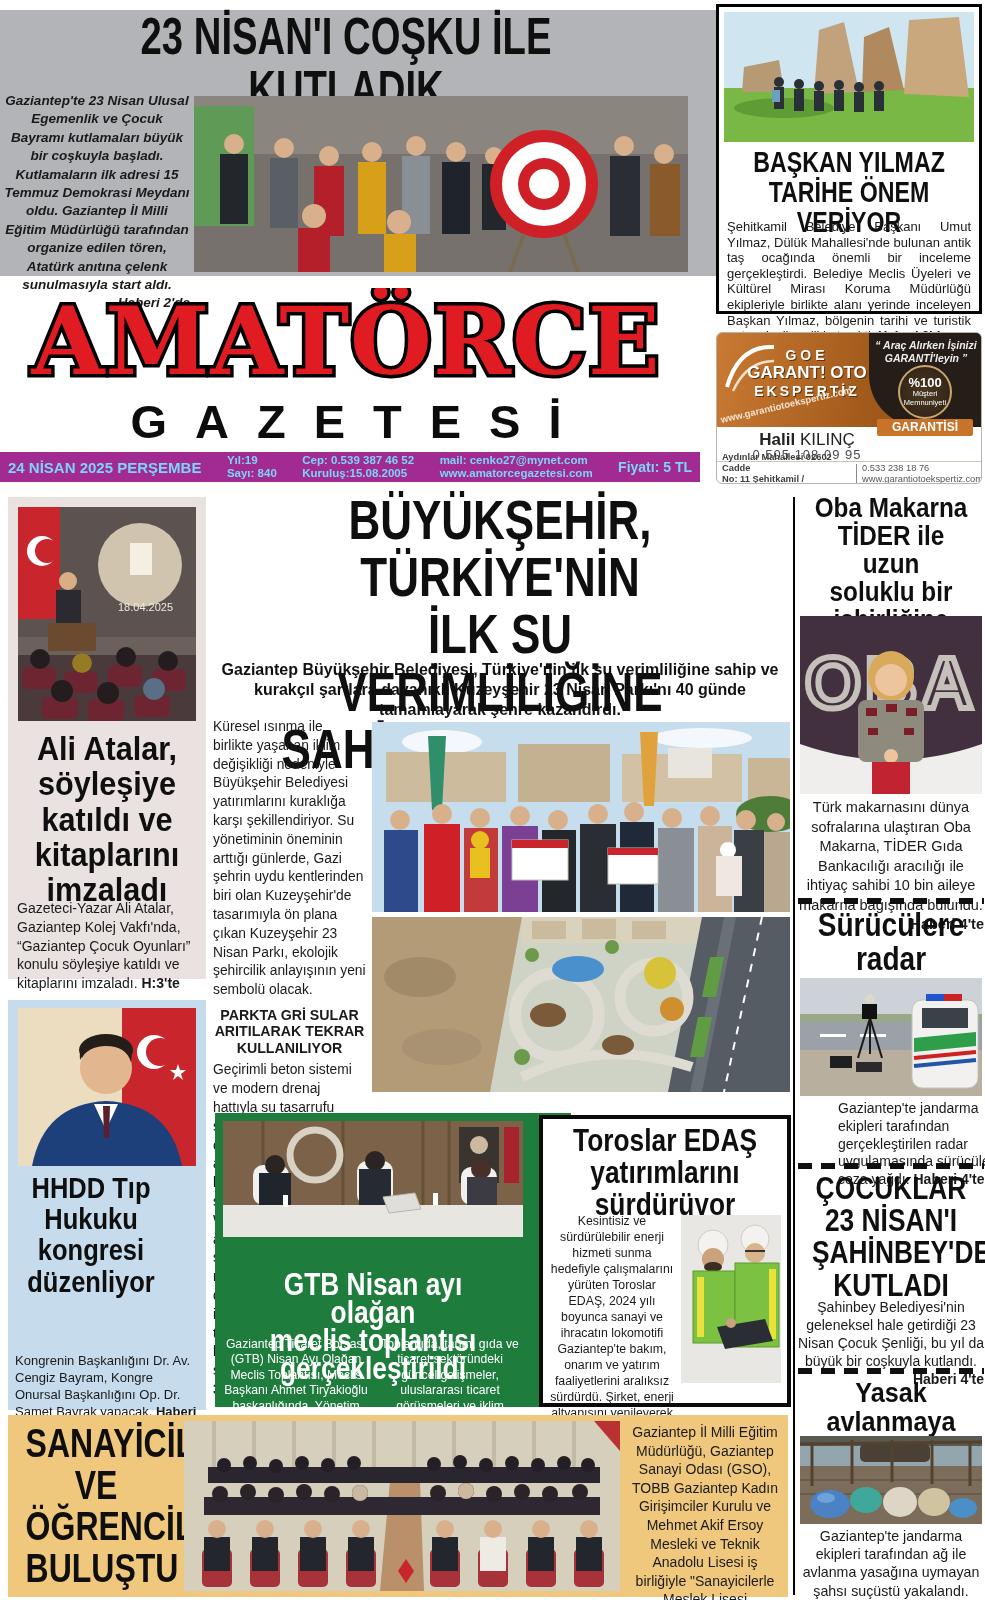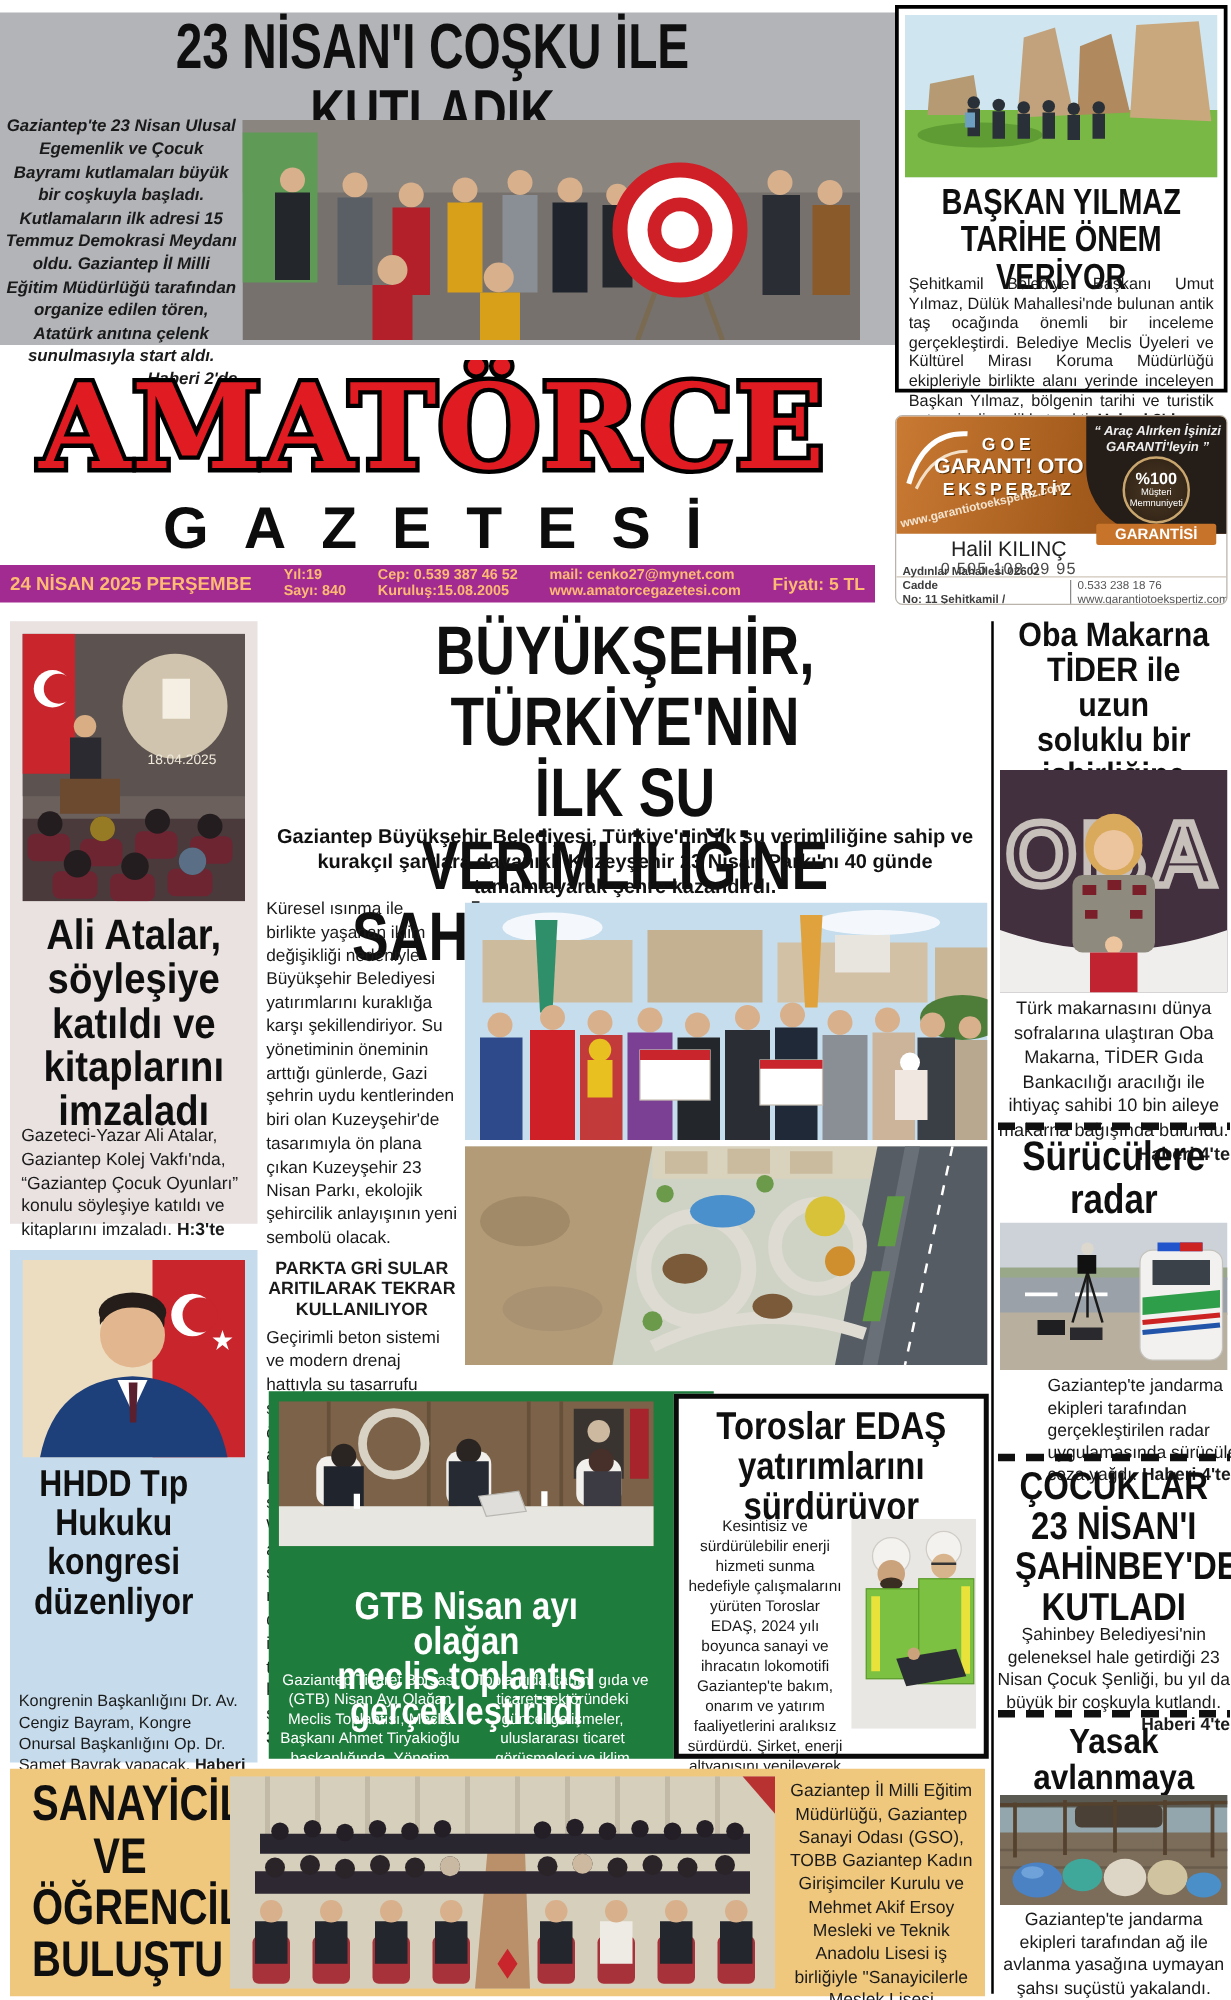--- a/index.html
+++ b/index.html
@@ -18,21 +18,21 @@
   .dash{height:6px;background:repeating-linear-gradient(90deg,#101010 0 14px,transparent 14px 23px);}
   .photo{display:block;}
   .pre{white-space:pre-line;}
   
   .tl-box{left:0;top:10px;width:816px;height:266px;background:#b2b4b8;}
   .tl-hl{left:0;top:0;width:692px;font-size:51px;}
   .tl-body{left:4px;top:82px;width:186px;font-size:13.5px;line-height:18.4px;font-style:italic;font-weight:700;text-align:center;}
   
   .mast-sub{left:6px;top:394px;width:680px;font-size:47px;font-weight:800;letter-spacing:28px;text-indent:28px;text-align:center;color:#0c0c0c;}
   .infobar{left:0;top:452px;width:700px;height:30px;display:flex;align-items:center;justify-content:space-between;
-           padding:0 8px;box-sizing:border-box;color:#fdba74;}
+           padding:0 8px;box-sizing:border-box;color:#7dd3fc;}
   .info-sm{font-size:11.5px;line-height:13px;font-weight:700;}
   
   .tr-box{left:716px;top:4px;width:266px;height:310px;background:#fff;border:3px solid #000;box-sizing:border-box;}
   .tr-hl{left:0;top:140px;width:260px;font-size:29px;}
   .tr-body{left:8px;top:212px;width:244px;font-size:13px;line-height:15.6px;text-align:justify;}
   
   .ad-box{left:716px;top:332px;width:266px;height:152px;border:1px solid #b9b3ab;border-radius:6px;box-sizing:border-box;overflow:hidden;background:#fff;}
   .ad-orange{left:0;top:0;width:266px;height:94px;background:linear-gradient(100deg,#c97a33,#a35b1c 55%,#8a4a14);}
   .ad-dark{left:152px;top:0;width:114px;height:94px;background:#241d18;border-bottom-left-radius:52px;}
   .ad-logo{left:30px;top:14px;width:120px;text-align:center;color:#fff;text-shadow:1px 1px 0 #5a3208;}
@@ -195,21 +195,21 @@
     <div class="abs pre" style="left:2px;top:66px;transform:rotate(-13deg);font-size:9.5px;color:#f2e3cf;font-weight:700;">www.garantiotoekspertiz.com</div>
     <div class="abs pre" style="left:156px;top:6px;width:106px;font-size:10.5px;line-height:12.5px;font-style:italic;font-weight:700;color:#eeeeee;text-align:center;">“ Araç Alırken İşinizi
 GARANTİ'leyin ”</div>
     <div class="abs ad-badge">
       <div style="font-size:13px;font-weight:800;margin-top:8px;">%100</div>
       <div class="pre" style="font-size:7.5px;line-height:8.5px;">Müşteri
 Memnuniyeti</div>
     </div>
     <div class="abs ad-ribbon">GARANTİSİ</div>
     <div class="abs" style="left:0;top:97px;width:180px;text-align:center;font-size:17px;color:#222;">
-      <span style="font-weight:400;">Halil</span><span> KILINÇ</span>
+      <span style="font-weight:700;">Halil</span><span> KILINÇ</span>
     </div>
     <div class="abs" style="left:0;top:114px;width:180px;text-align:center;font-size:13px;letter-spacing:1px;color:#4a4a4a;">0 505 108 09 95</div>
     <div class="abs ad-bottom-row">
       <div class="pre" style="width:146px;padding-left:5px;font-size:9.3px;line-height:10.8px;color:#3d3d3d;font-weight:700;">Aydınlar Mahallesi 02602 Cadde
 No: 11 Şehitkamil / GAZİANTEP</div>
       <div style="width:1px;height:20px;background:#8a8a8a;"></div>
       <div class="pre" style="flex:1;padding-left:5px;font-size:9.3px;line-height:10.8px;color:#555;">0.533 238 18 76
 www.garantiotoekspertiz.com</div>
     </div>
   </div>

